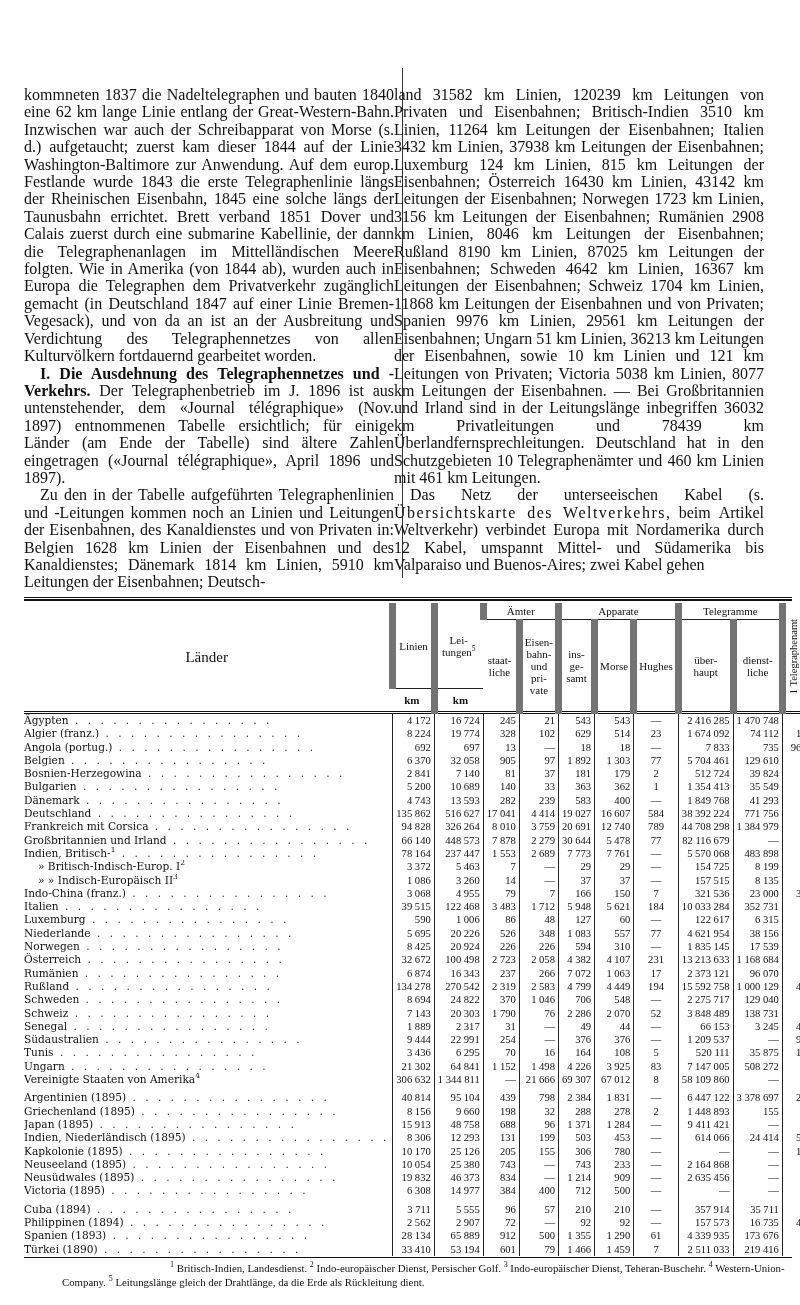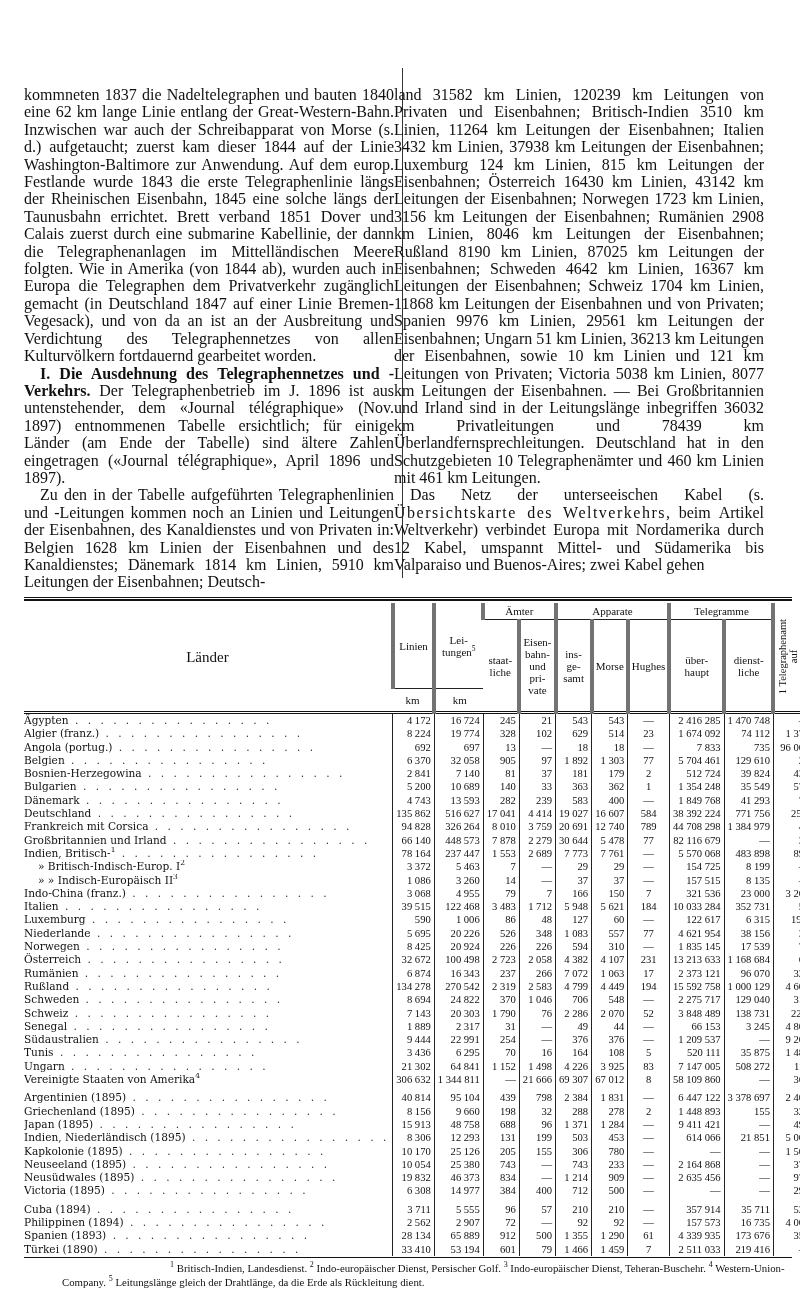--- a/index.html
+++ b/index.html
@@ -14,23 +14,23 @@
   .col.right { left: 370px; }
   .col-rule { position: absolute; left: 378px; top: 4px; width: 1px; height: 510px; background: #333; }
   .col p { margin: 0; }
   .col p.indent { text-indent: 16px; }
   .section-head { font-weight: bold; }
   .spaced { letter-spacing: 1.5px; }
 
   .table-wrap { position: absolute; top: 597px; left: 24px; width: 768px; }
   .rule-top { border-top: 3px double #111; height: 0; margin-bottom: 2px; border-bottom: 1px solid #111; }
   table.stats { border-collapse: collapse; width: 768px; font-family: "Liberation Serif", serif; font-size: 10.6px; }
-  table.stats th { font-weight: normal; font-size: 11px; line-height: 12px; border-left: 4px solid #737373; border-bottom: 1px solid #222; padding: 2px 2px; vertical-align: middle; text-align: center; }
+  table.stats th { font-weight: normal; font-size: 11px; line-height: 12px; border-left: 7px solid #737373; border-bottom: 1px solid #222; padding: 2px 2px; vertical-align: middle; text-align: center; }
   table.stats th:first-child { border-left: none; }
-  table.stats thead tr.unit th { font-weight: normal; height: 18px; }
+  table.stats thead tr.unit th { font-weight: bold; height: 18px; }
   table.stats thead { border-bottom: 3px double #111; }
   table.stats td { border-left: 1px solid #222; padding: 0 3px; text-align: right; height: 13.3px; line-height: 13.3px; white-space: nowrap; }
   table.stats td.name { border-left: none; text-align: left; padding-left: 0; font-family: "DejaVu Serif", serif; font-size: 10.6px; overflow: hidden; }
   table.stats td.name .dots { color: #333; letter-spacing: 3px; }
   table.stats td.c { text-align: center; }
   table.stats tr.gap td { padding-top: 5px; }
   .vert { writing-mode: vertical-rl; transform: rotate(180deg); font-size: 10.5px; line-height: 11px; white-space: nowrap; margin: 0 auto; }
   .rule-bottom { border-top: 1px solid #111; margin-top: 1px; }
   .footnotes { font-size: 10.8px; line-height: 14px; font-family: "Liberation Serif", serif; margin-top: 3px; text-indent: 108px; margin-left: 38px; }
   .footnotes sup { font-size: 8px; }
@@ -166,21 +166,21 @@
           </tr>
           <tr>
             <td class="name"><span>Bulgarien</span><span class="dots"> . . . . . . . . . . . . . . . .</span></td>
             <td>5 200</td>
             <td>10 689</td>
             <td>140</td>
             <td>33</td>
             <td>363</td>
             <td>362</td>
             <td class="c">1</td>
-            <td>1 354 248</td>
+            <td>1 354 413</td>
             <td>35 549</td>
             <td>570</td>
           </tr>
           <tr>
             <td class="name"><span>Dänemark</span><span class="dots"> . . . . . . . . . . . . . . . .</span></td>
             <td>4 743</td>
             <td>13 593</td>
             <td>282</td>
             <td>239</td>
             <td>583</td>
@@ -505,21 +505,21 @@
           <tr>
             <td class="name"><span>Indien, Niederländisch (1895)</span><span class="dots"> . . . . . . . . . . . . . . . .</span></td>
             <td>8 306</td>
             <td>12 293</td>
             <td>131</td>
             <td>199</td>
             <td>503</td>
             <td>453</td>
             <td class="c">—</td>
             <td>614 066</td>
-            <td>21 851</td>
+            <td>24 414</td>
             <td>5 000</td>
           </tr>
           <tr>
             <td class="name"><span>Kapkolonie (1895)</span><span class="dots"> . . . . . . . . . . . . . . . .</span></td>
             <td>10 170</td>
             <td>25 126</td>
             <td>205</td>
             <td>155</td>
             <td>306</td>
             <td>780</td>

